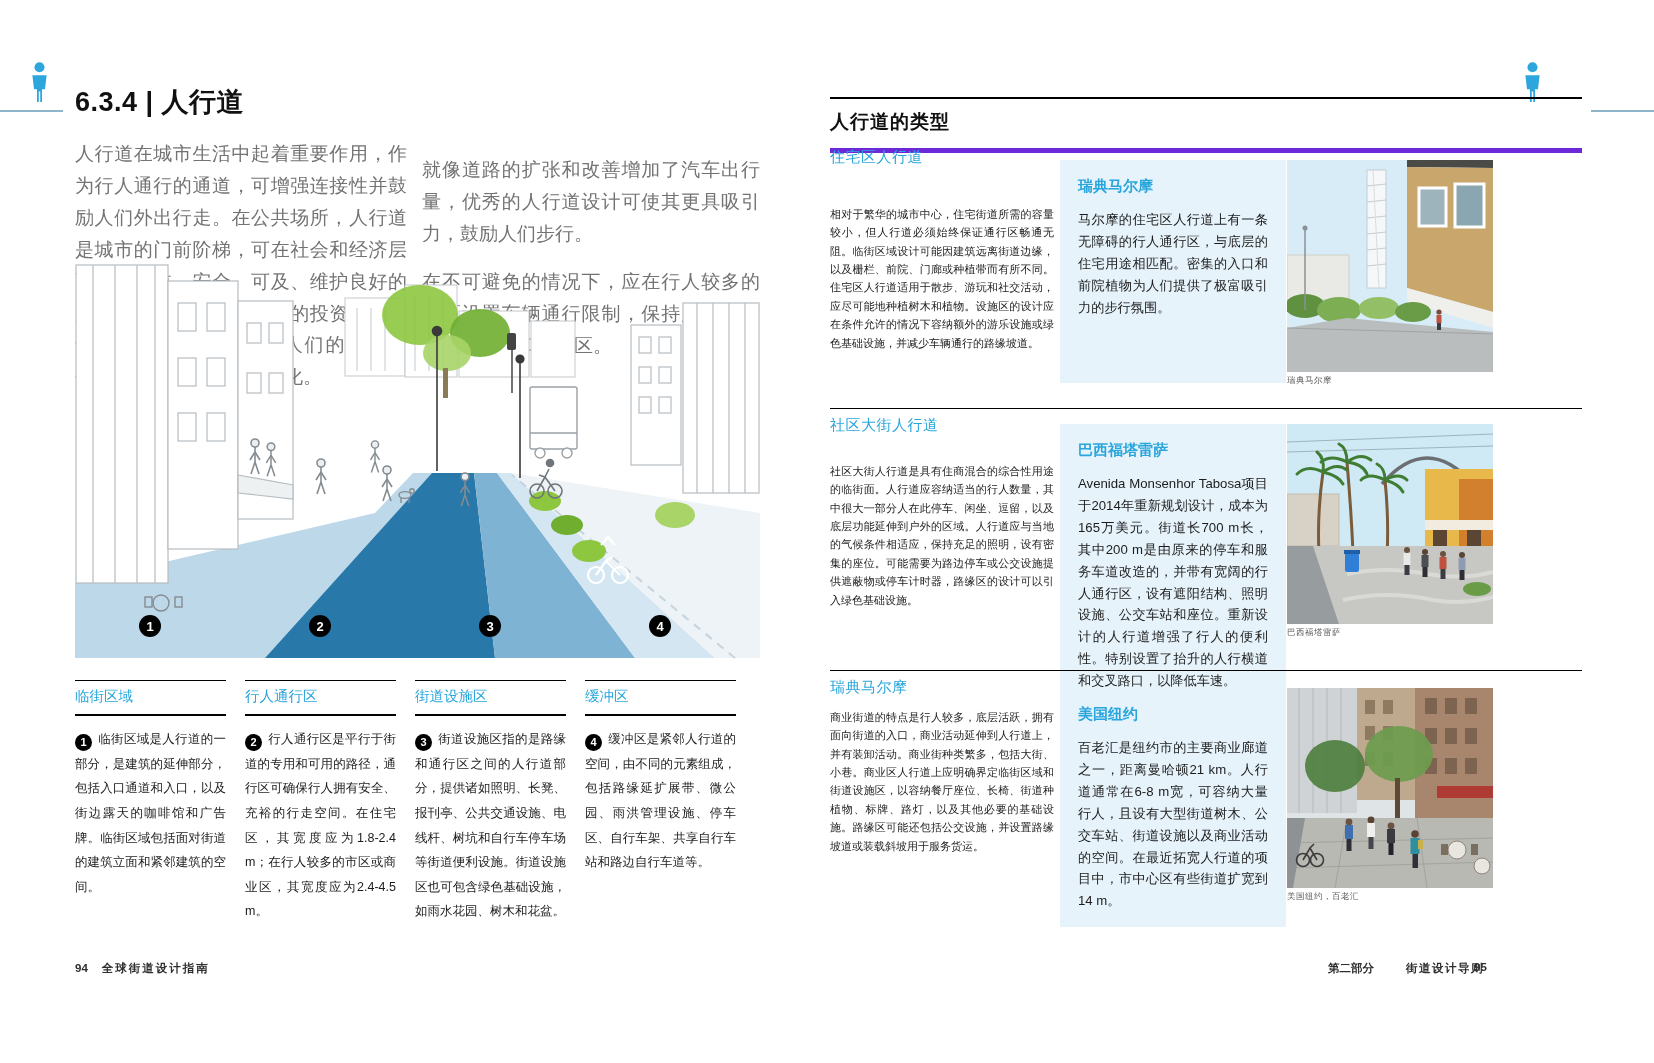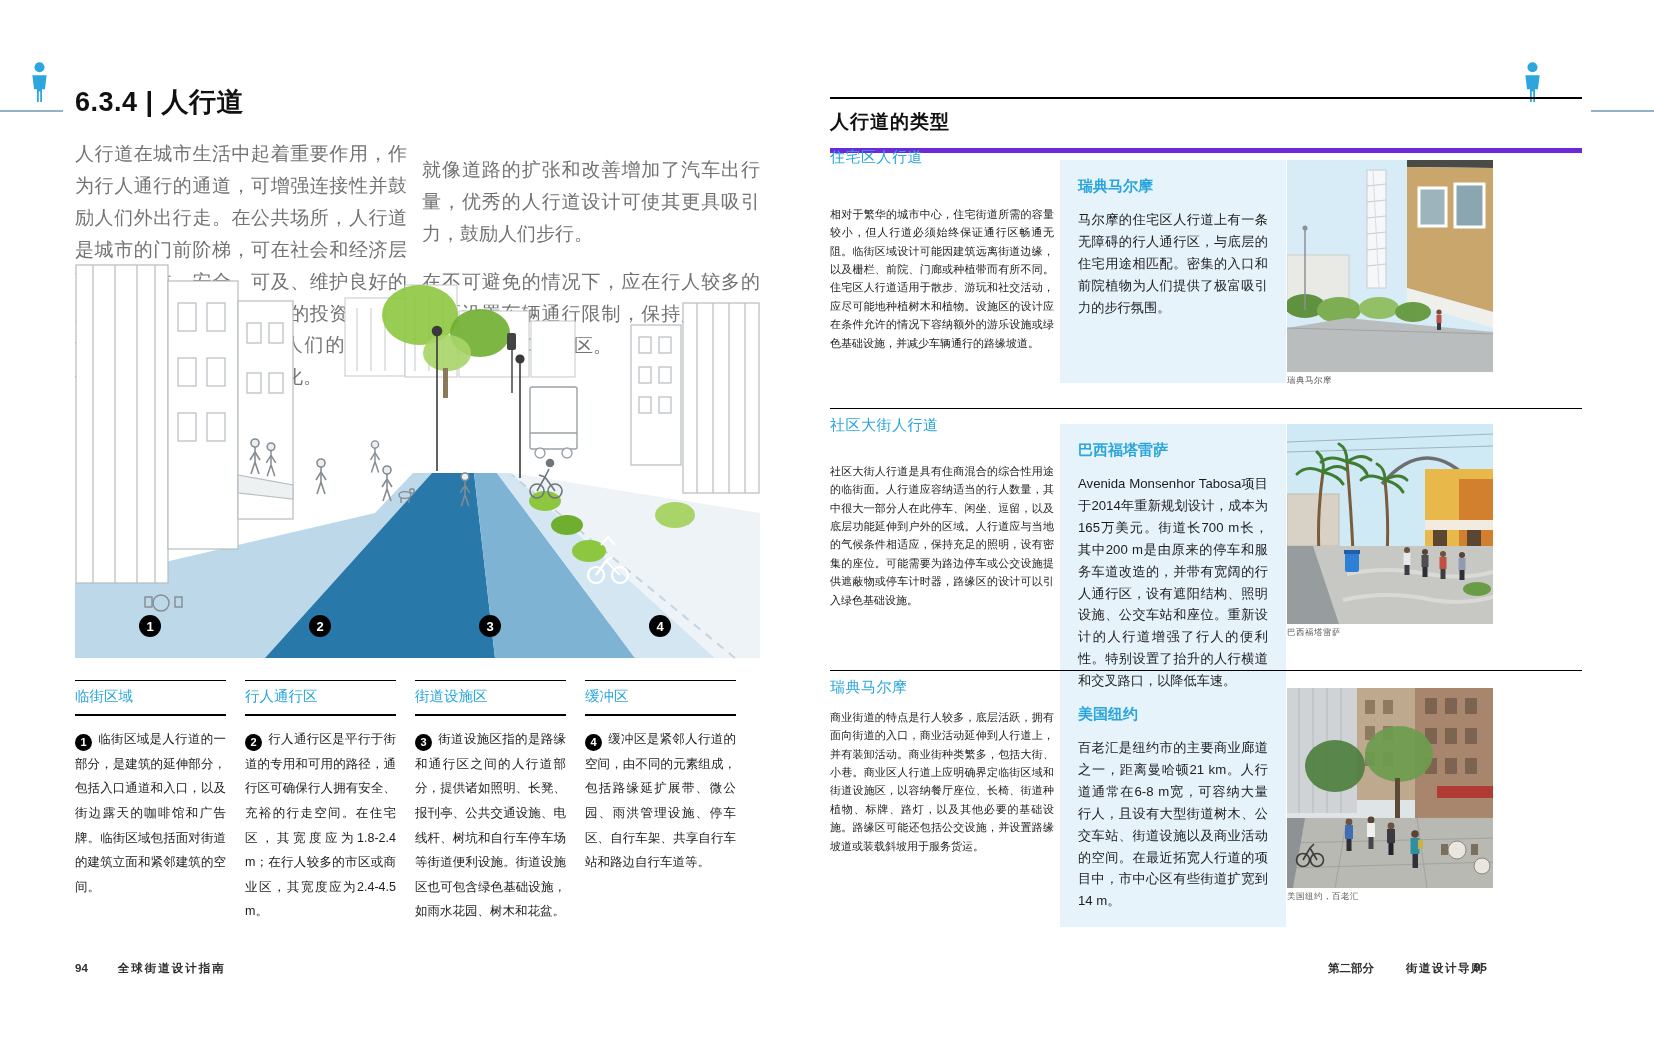--- a/index.html
+++ b/index.html
@@ -26,21 +26,21 @@
 
   .zone{top:680px;width:151px;border-top:1px solid #000;}
   .zone-title{color:#2aa6dc;font-size:14.5px;padding:6px 0 8px;border-bottom:2px solid #000;}
   .zone-body{margin-top:11px;font-size:12.5px;line-height:1.97;text-align:justify;color:#1c1c1c;}
   .badge{display:inline-flex;width:17px;height:17px;border-radius:50%;background:#000;color:#fff;
          font-size:11px;font-weight:700;align-items:center;justify-content:center;
          margin-right:6px;vertical-align:-3px;}
 
   .footer{font-size:11.5px;font-weight:700;color:#2e2e2e;}
   .footer .pno{letter-spacing:0;}
-  .footer .ttl{margin-left:30px;letter-spacing:2px;}
+  .footer .ttl{margin-left:14px;letter-spacing:2px;}
 
   
   .pr-header{left:830px;top:97px;width:752px;border-top:2px solid #000;border-bottom:5px solid #6d28d9;
              font-size:19px;font-weight:700;color:#111;padding:10px 0 13px;letter-spacing:1px;}
   .rule{left:830px;width:752px;height:1px;background:#000;}
   .sec-title{color:#2aa6dc;font-size:15px;letter-spacing:.5px;}
   .sec-body{width:224px;font-size:11px;line-height:1.67;text-align:justify;color:#1c1c1c;}
   .case-box{background:#e6f3fb;width:190px;padding:17px 18px 15px;}
   .case-title{color:#2aa6dc;font-size:15px;font-weight:700;margin-bottom:13px;}
   .case-body{font-size:13.2px;line-height:1.66;text-align:justify;color:#1c1c1c;}

